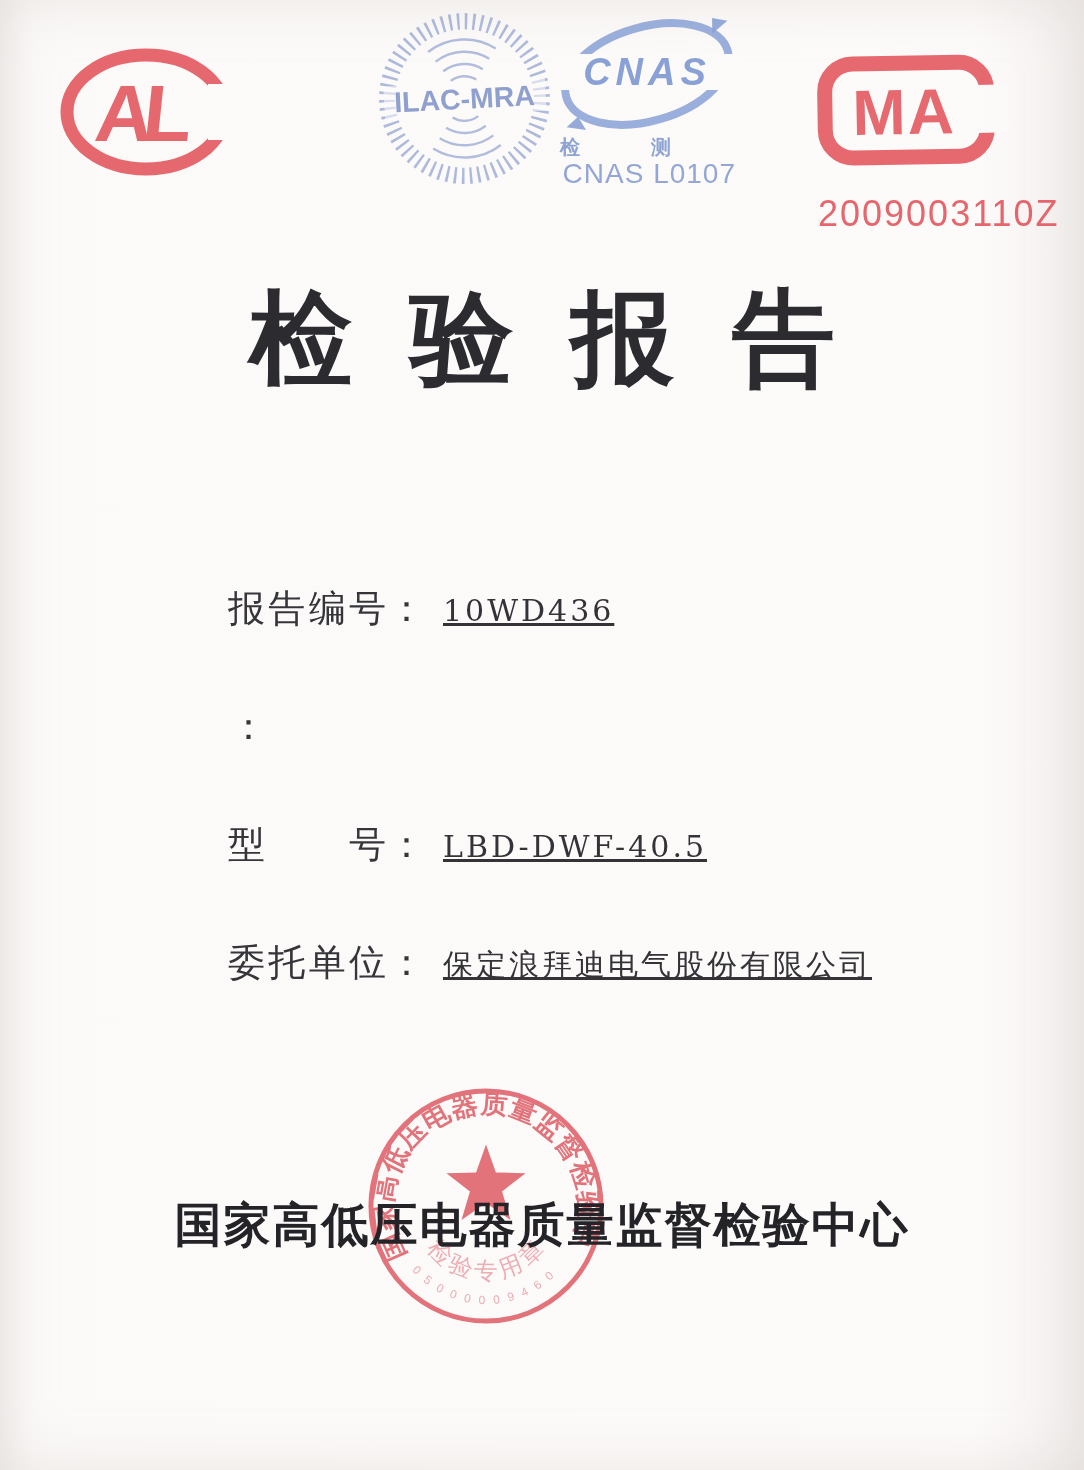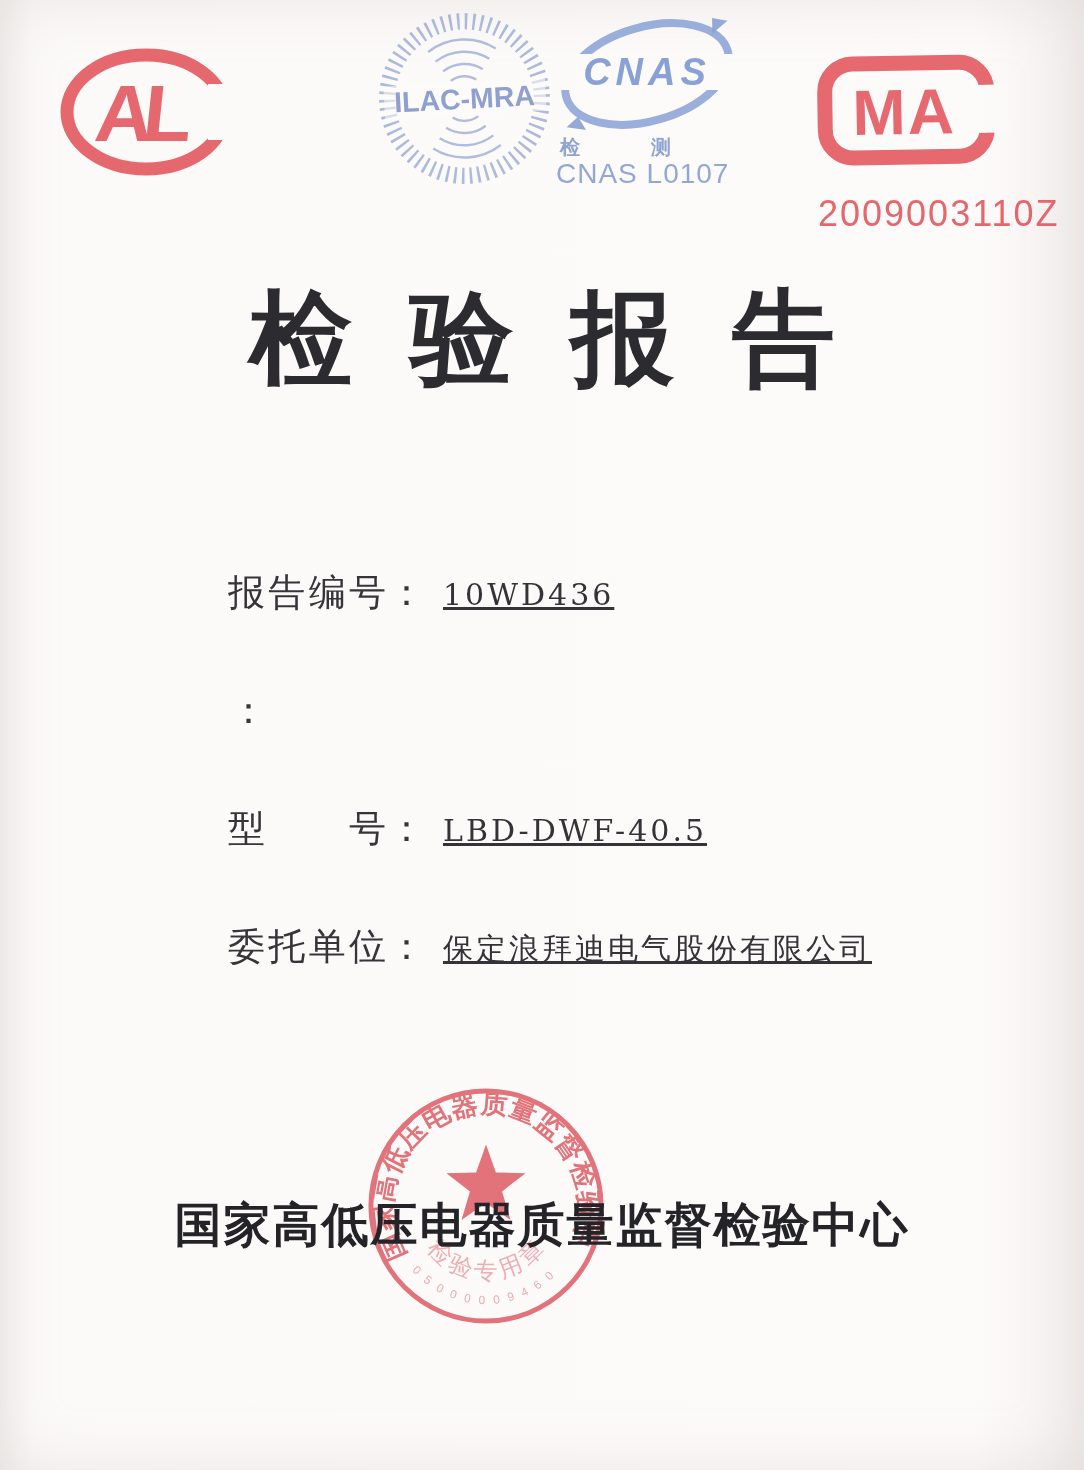--- a/index.html
+++ b/index.html
@@ -20,39 +20,39 @@
     font-family:"Liberation Sans",sans-serif;font-weight:700;
     font-size:21px;color:#e04b52;letter-spacing:0px;opacity:.92;
   }
   .ilac-stamp{position:absolute;left:376px;top:10px;width:178px;height:178px;opacity:.85;transform:rotate(-3deg);}
   .cnas-logo{position:absolute;left:553px;top:12px;width:188px;height:135px;opacity:.9;}
   .cnas-jiance{
     position:absolute;left:560px;top:134px;
     font-size:20px;color:#7c95cc;letter-spacing:32px;font-weight:600;opacity:.85;
   }
   .cnas-code{
-    position:absolute;left:556px;top:158px;width:180px;text-align:left;
+    position:absolute;left:556px;top:158px;width:180px;text-align:right;
     font-family:"Liberation Sans",sans-serif;font-size:28px;color:#8ba0d4;
     letter-spacing:1px;opacity:.92;
   }
   .cma-logo{position:absolute;left:816px;top:54px;width:192px;height:115px;opacity:.88;transform:rotate(-1deg);}
   .cma-number{
     position:absolute;left:818px;top:193px;width:200px;
     font-family:"Liberation Sans",sans-serif;font-weight:400;
     font-size:36px;color:#e4565e;letter-spacing:2px;opacity:.9;
   }
   
   .report-title{
     position:absolute;top:276px;left:0;width:100%;
     text-align:center;font-size:103px;font-weight:600;
     letter-spacing:58px;transform:translateX(29px);
     color:#2b2b30;line-height:1.2;
   }
   
-  .fields{position:absolute;left:228px;top:568px;width:720px;}
+  .fields{position:absolute;left:228px;top:584px;width:720px;}
   .field-row{display:flex;align-items:baseline;margin-bottom:68px;white-space:nowrap;}
   .flabel{
     display:inline-block;width:158px;
     text-align:justify;text-align-last:justify;
     font-size:37px;color:#35353a;
   }
   .fcolon{font-size:37px;color:#35353a;margin-left:2px;}
   .fvalue{margin-left:18px;font-size:30px;letter-spacing:3px;color:#333338;text-decoration:underline;}
   
   .seal{position:absolute;left:362px;top:1082px;width:248px;height:248px;opacity:.82;filter:blur(.3px);}

